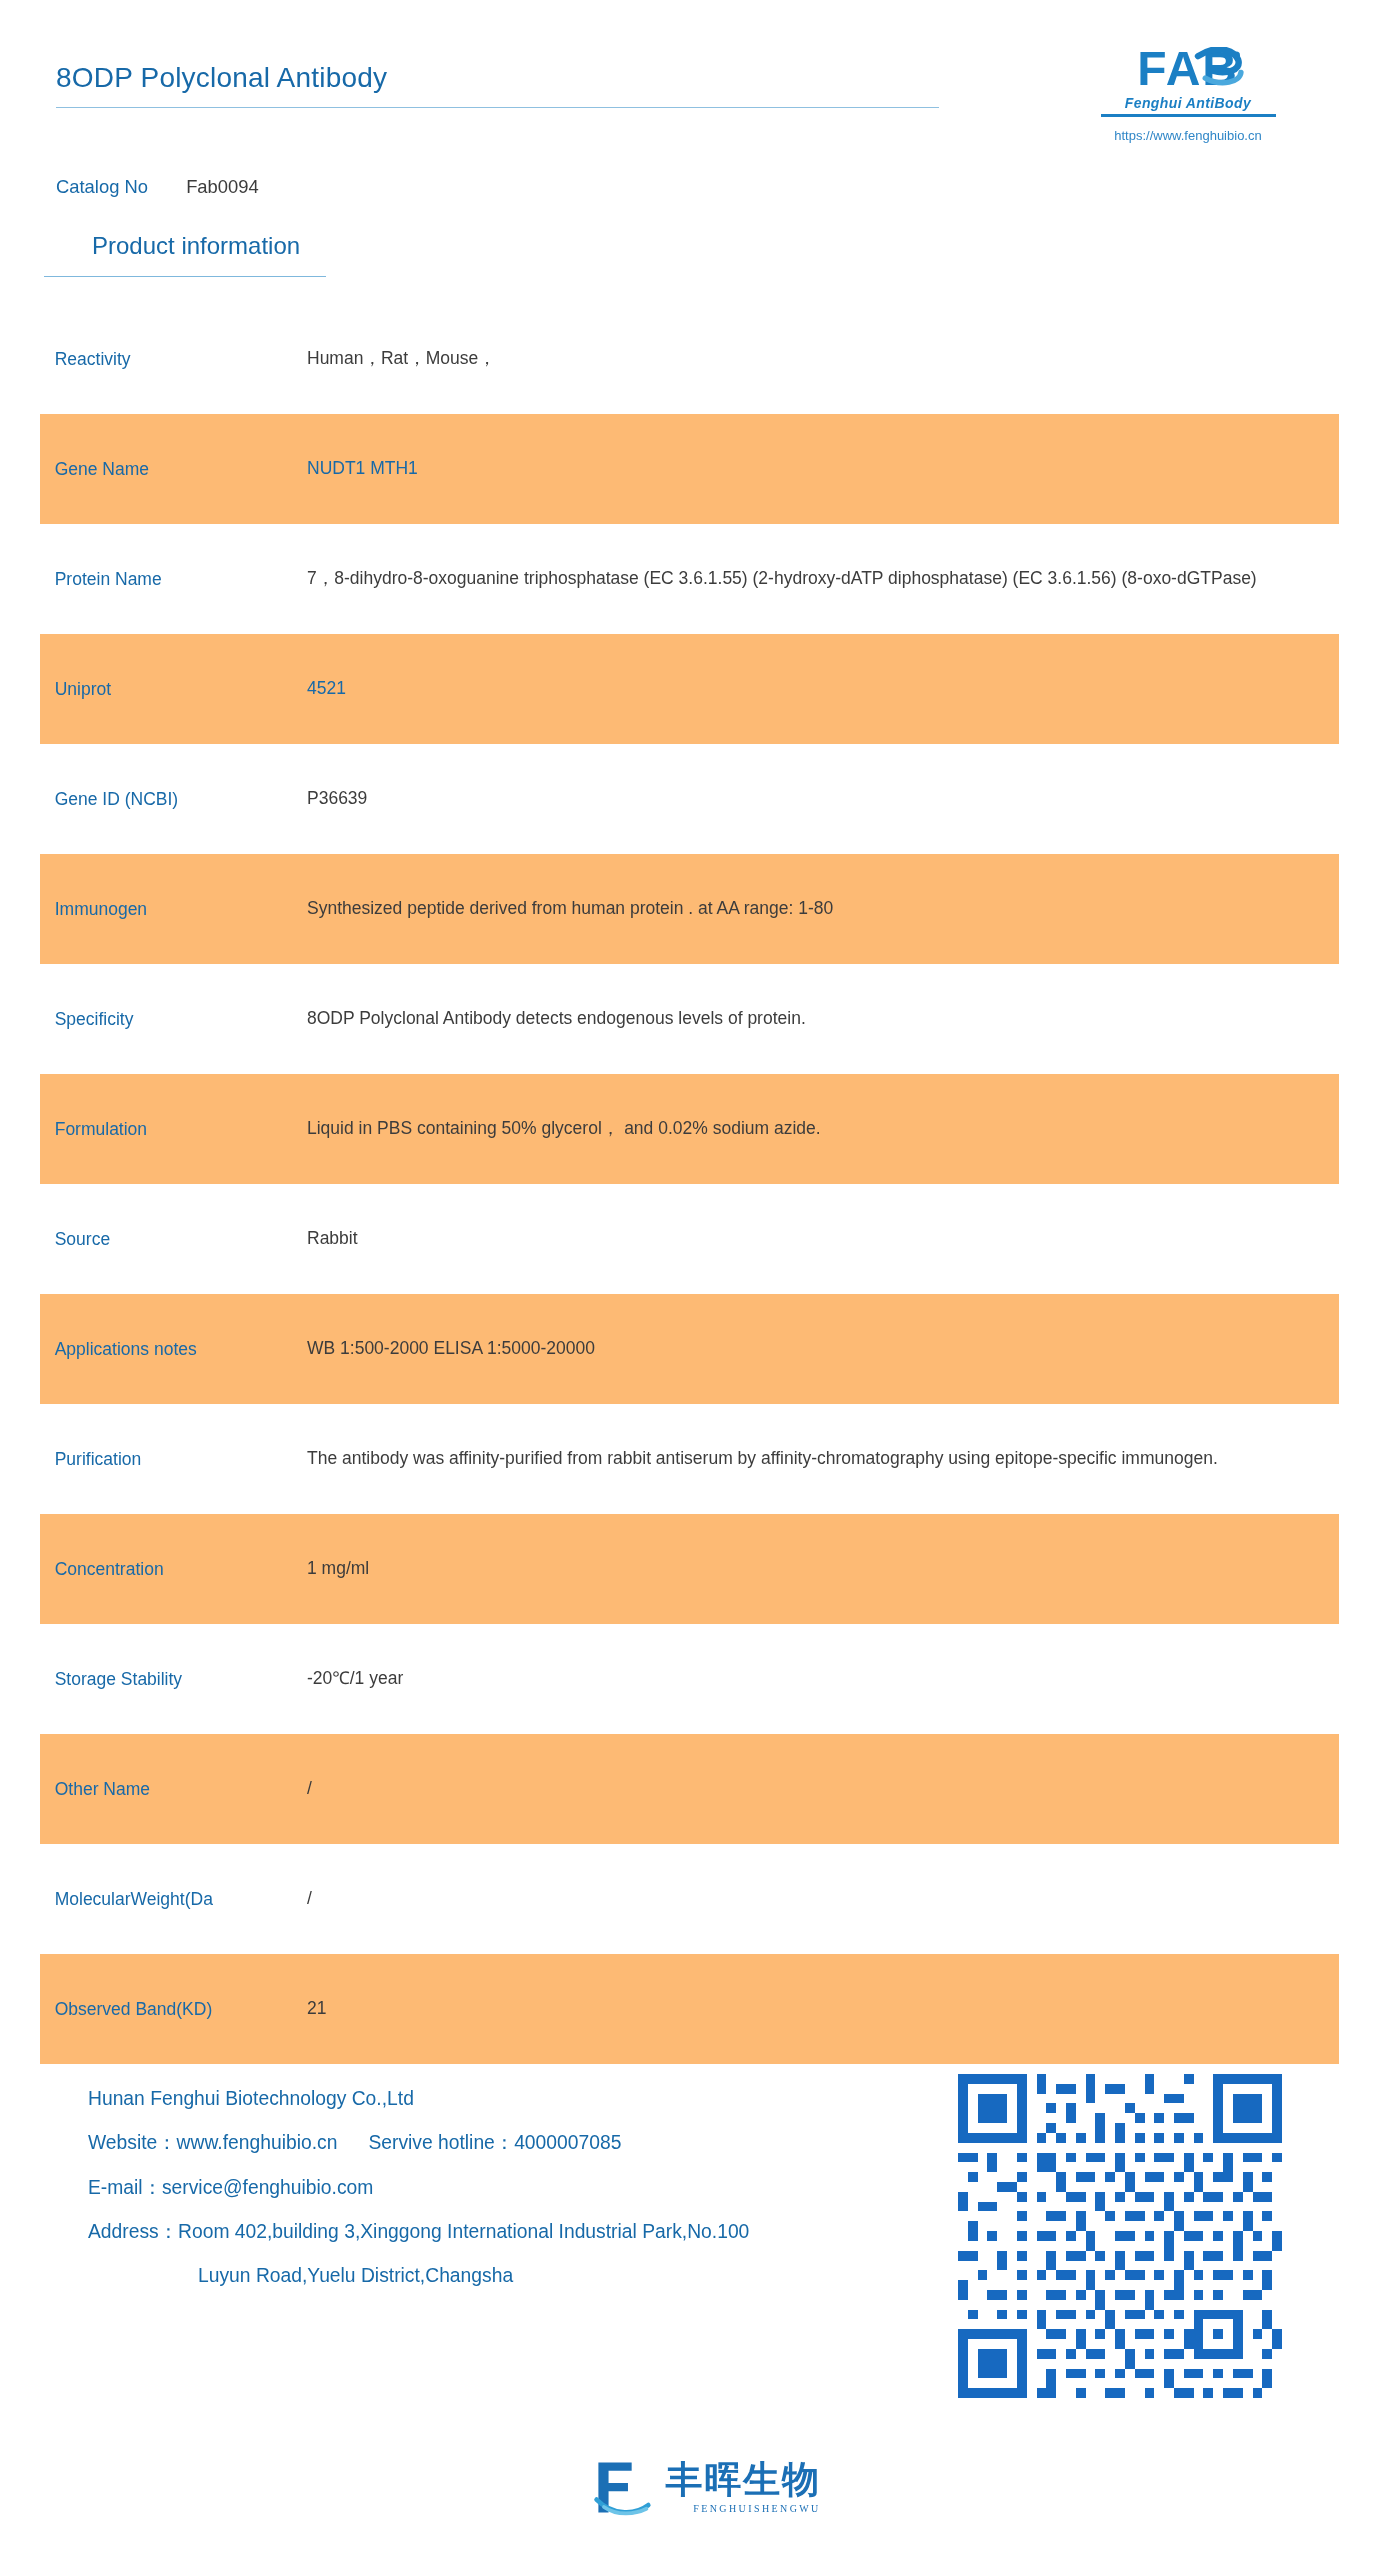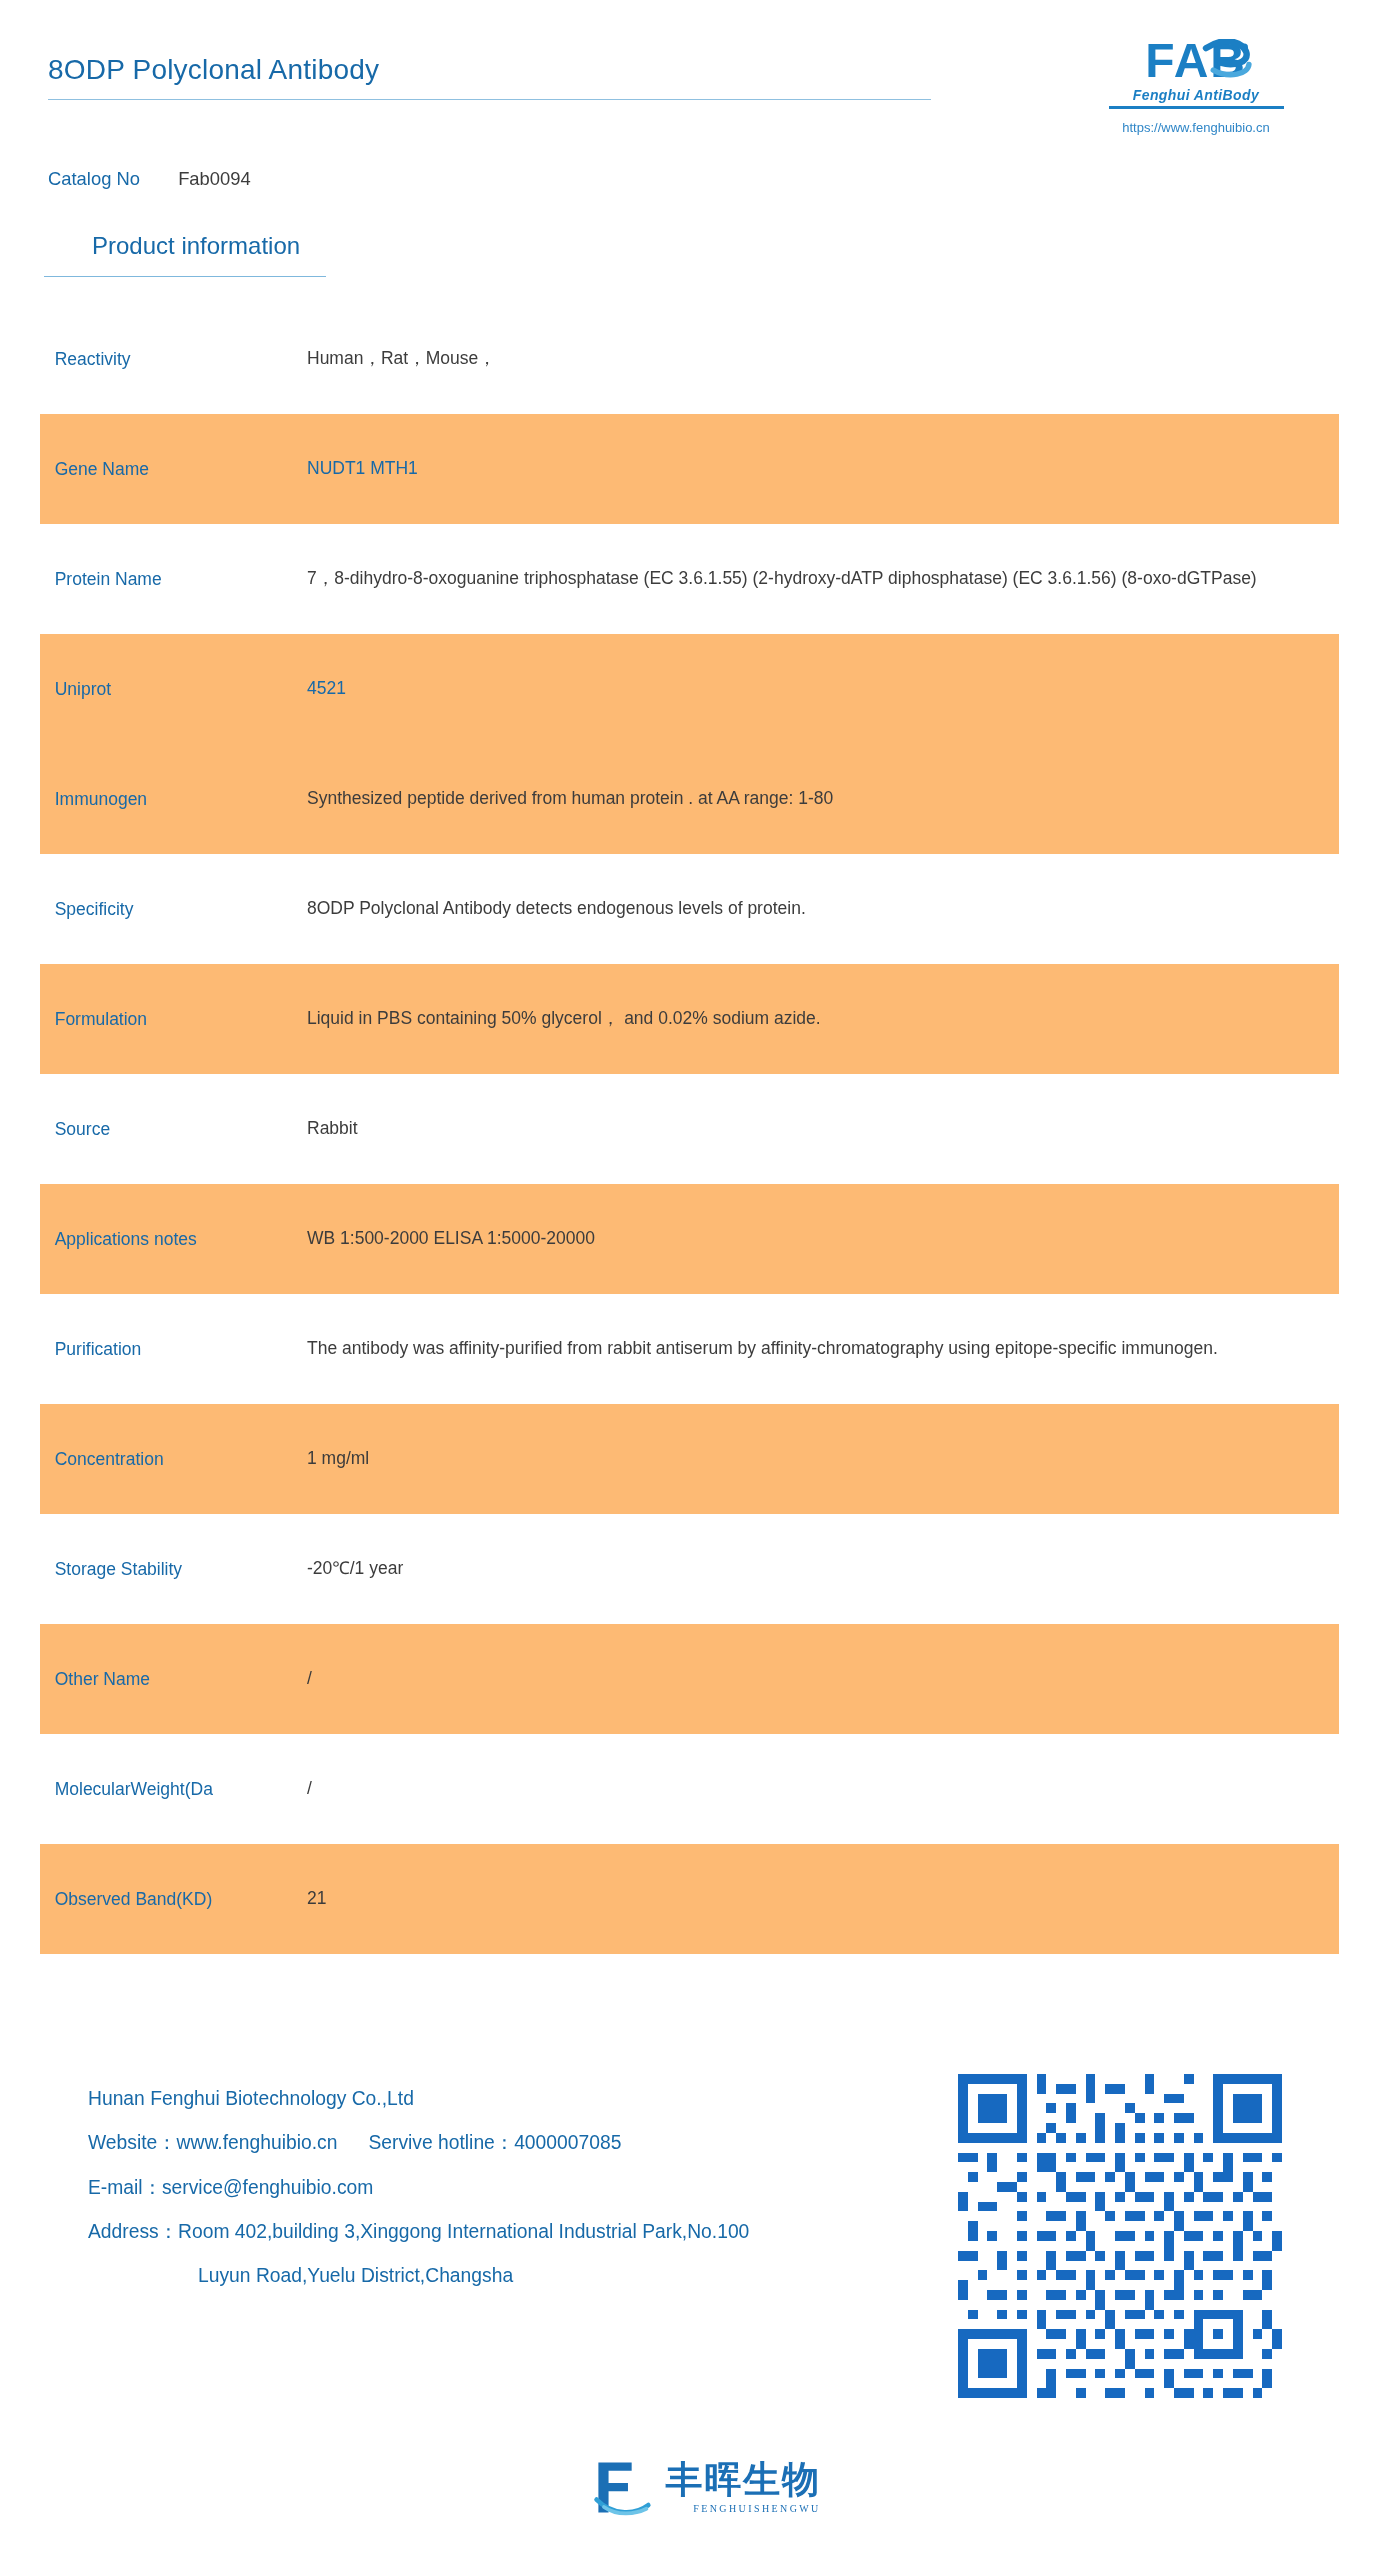--- a/index.html
+++ b/index.html
@@ -12,21 +12,21 @@
     height: 2576px;
     font-family: "Liberation Sans", sans-serif;
     color: #333;
     position: relative;
     overflow: hidden;
   }
   .page {
     position: relative;
     width: 1372px;
     height: 2576px;
-    padding: 4px;
+    padding: 12px;
   }
 
   
   .header {
     position: relative;
     height: 156px;
   }
   .title-block {
     position: absolute;
     left: 44px;
@@ -270,20 +270,24 @@
         <td class="k">Gene Name</td>
         <td class="v">NUDT1 MTH1</td>
       </tr>
       <tr class="dark-v">
         <td class="k">Protein Name</td>
         <td class="v nowrapv">7，8-dihydro-8-oxoguanine triphosphatase (EC 3.6.1.55) (2-hydroxy-dATP diphosphatase) (EC 3.6.1.56) (8-oxo-dGTPase)</td>
       </tr>
       <tr class="alt">
         <td class="k">Uniprot</td>
         <td class="v">4521</td>
+      </tr>
+      <tr>
+        <td class="k">Gene ID (NCBI)</td>
+        <td class="v">P36639</td>
       </tr>
       <tr class="alt dark-v">
         <td class="k">Immunogen</td>
         <td class="v">Synthesized peptide derived from human protein . at AA range: 1-80</td>
       </tr>
       <tr>
         <td class="k">Specificity</td>
         <td class="v">8ODP Polyclonal Antibody detects endogenous levels of protein.</td>
       </tr>
       <tr class="alt dark-v">

